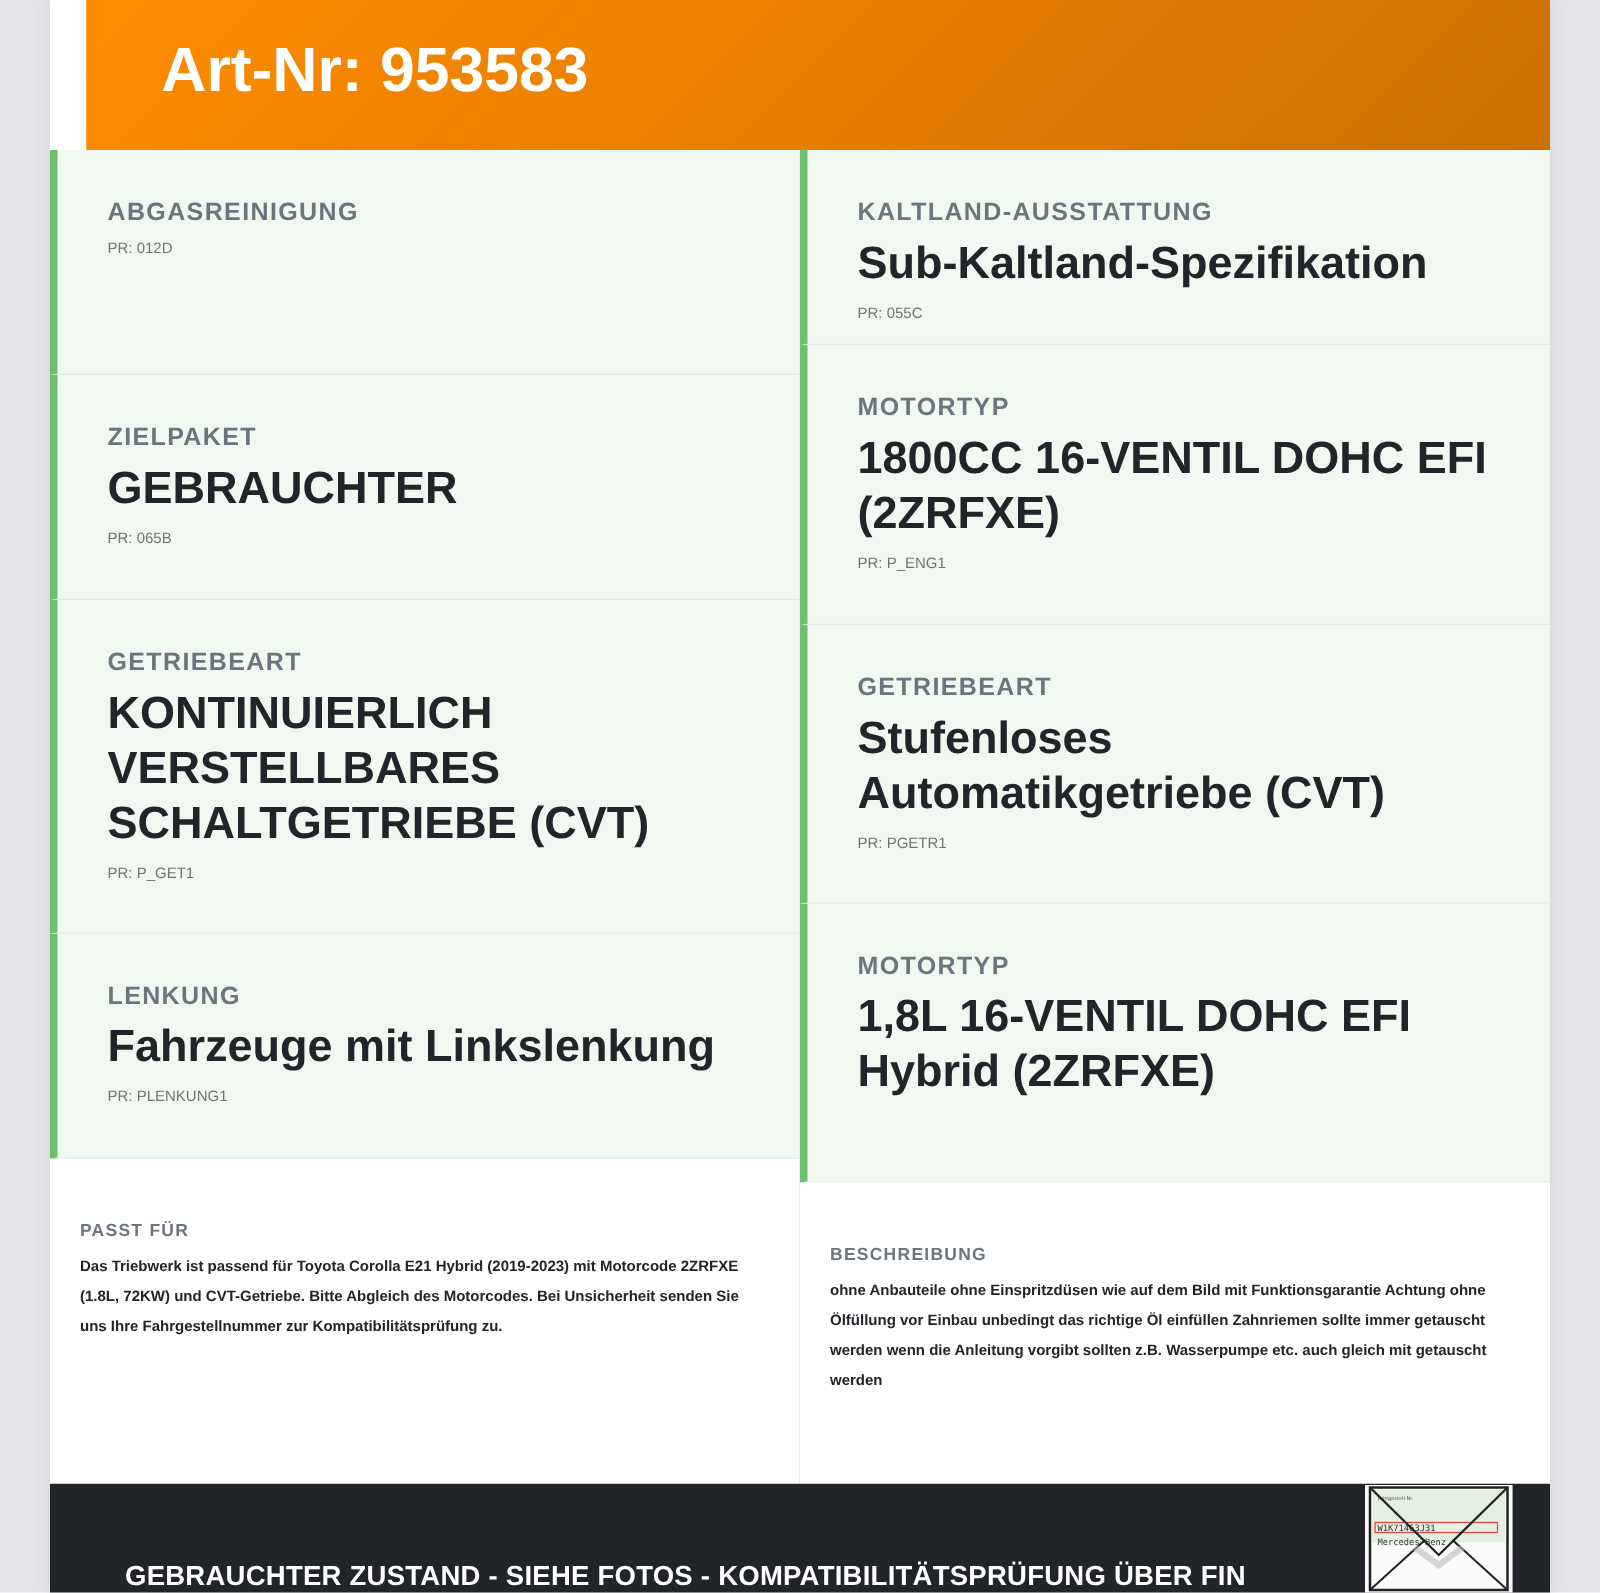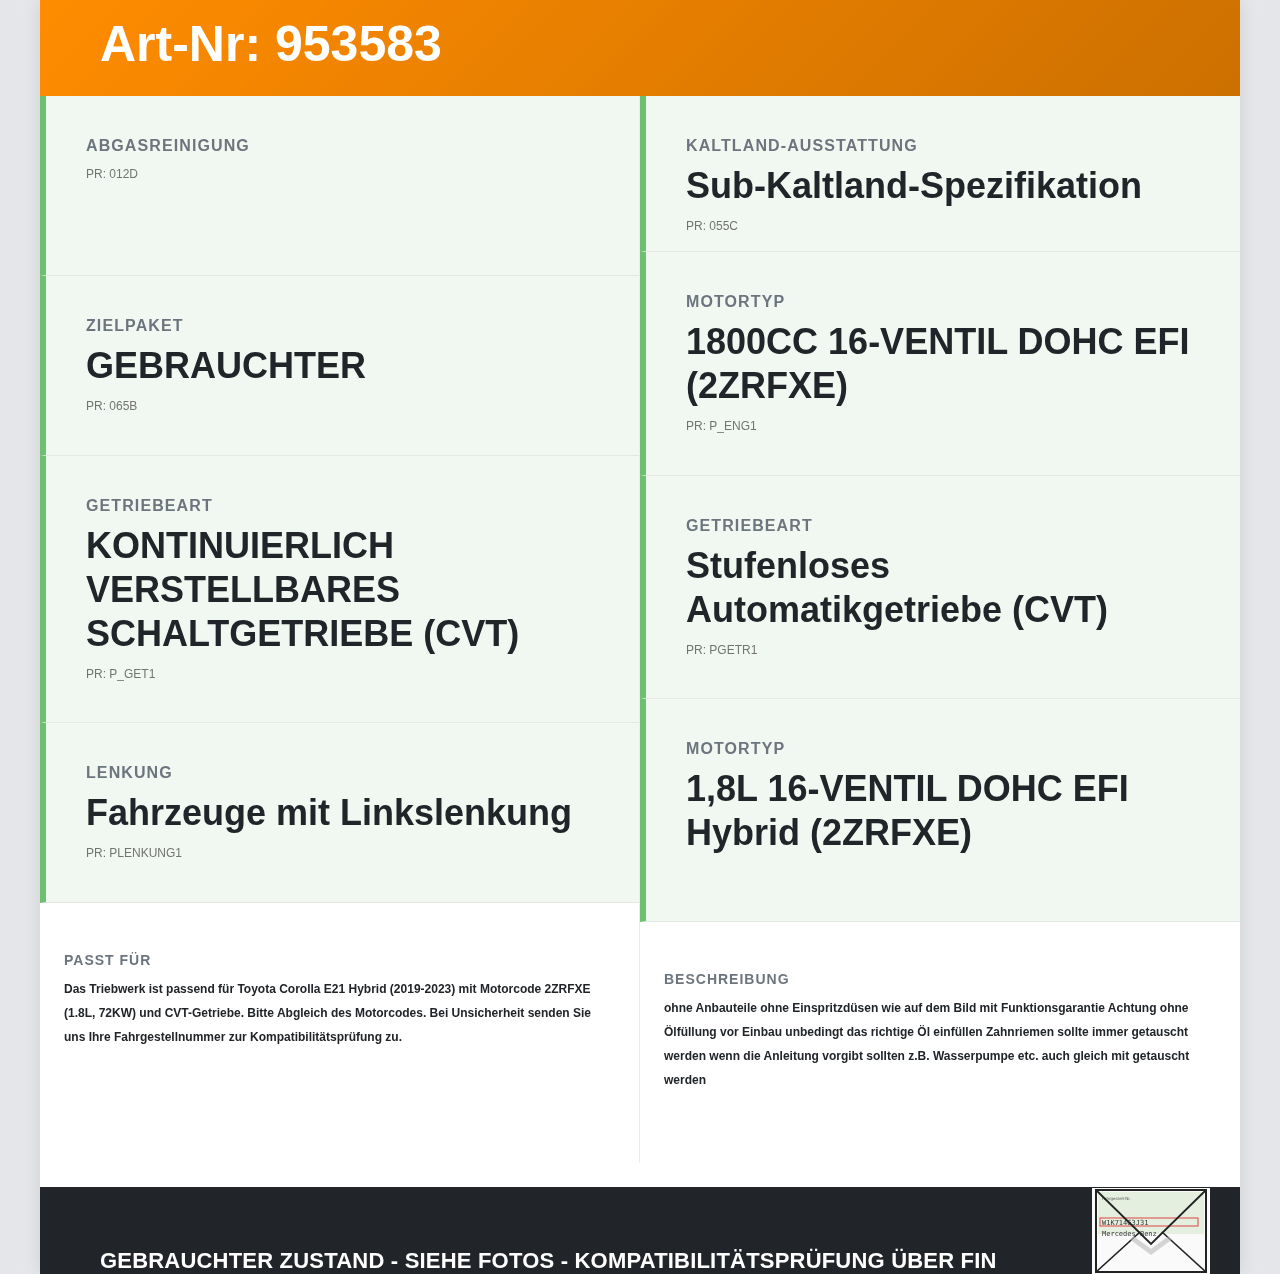--- a/index.html
+++ b/index.html
@@ -8,40 +8,40 @@
     font-family: "Liberation Sans", "DejaVu Sans", sans-serif;
     background: linear-gradient(90deg, #e4e6ea 0%, #f0f1f3 50%, #e4e6ea 100%);
     color: #212529;
   }
   .page {
     position: absolute; left: 40px; top: 0; width: 1200px; height: 1274px;
     background: #ffffff;
     box-shadow: 0 0 18px rgba(0,0,0,0.10);
   }
   .header {
-    height: 96px;
+    height: 120px;
     background: linear-gradient(135deg, #ff8c00 0%, #cc7000 100%);
     padding-left: 60px;
-    display: flex; align-items: center;
+    display: flex; align-items: center; margin-left: 29px;
   }
   .header h1 {
     color: #ffffff; font-size: 50px; font-weight: 700; letter-spacing: 0px;
     line-height: 1; margin-top: -8px;
   }
   .columns { display: flex; height: 1067px; }
   .col { width: 600px; display: flex; flex-direction: column; }
   .col.left { border-right: 1px solid #ececec; }
   .card {
     background: #f1f8f1;
     border-left: 6px solid #6cc070;
     border-bottom: 1px solid #e2e8e2;
     padding: 40px 40px 40px 40px;
   }
   .card .label {
-    font-size: 16px; font-weight: 700; color: #6c757d; letter-spacing: 1.1px;
+    font-size: 20px; font-weight: 700; color: #6c757d; letter-spacing: 1.1px;
     text-transform: uppercase; line-height: 20px; margin-bottom: 8px;
   }
   .card .value {
     font-size: 36px; font-weight: 700; color: #212529; line-height: 44px;
   }
   .card .pr {
     font-size: 12px; color: #737373; line-height: 20px; margin-top: 8px;
   }
   .textbox { padding: 24px 24px 24px 24px; background: #ffffff; flex: 1; }
   .textbox .label {

